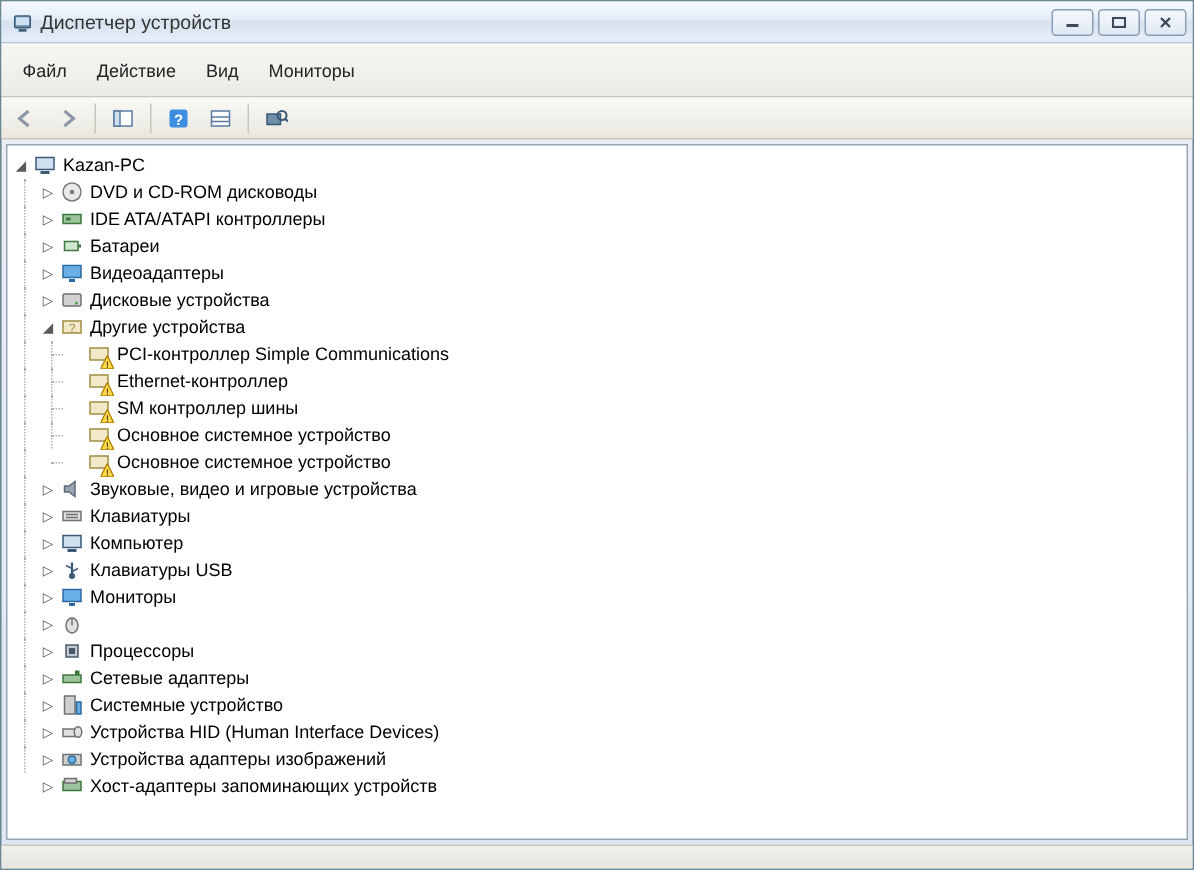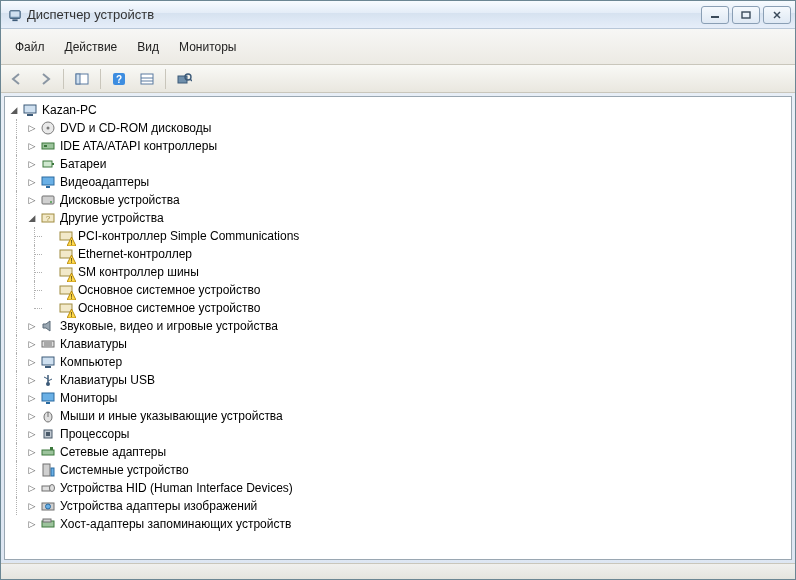--- a/index.html
+++ b/index.html
@@ -493,21 +493,20 @@
         <span class="indent">
             <span class="guide"></span>
           </span>
         <span class="expander">▷</span>
         <span class="node-icon">
           <svg width="16" height="16">
               <ellipse cx="8" cy="9" rx="4" ry="5" fill="#e0e0e0" stroke="#707070"></ellipse>
               <line x1="8" y1="4" x2="8" y2="9" stroke="#707070"></line>
             </svg>
         </span>
-        <span class="node-label">Мыши и иные указывающие устройства</span>
       </div>
 
       <div class="row">
         <span class="indent">
             <span class="guide"></span>
           </span>
         <span class="expander">▷</span>
         <span class="node-icon">
           <svg width="16" height="16">
               <rect x="4" y="4" width="8" height="8" fill="#c0c8d0" stroke="#4a5a6a"></rect>

